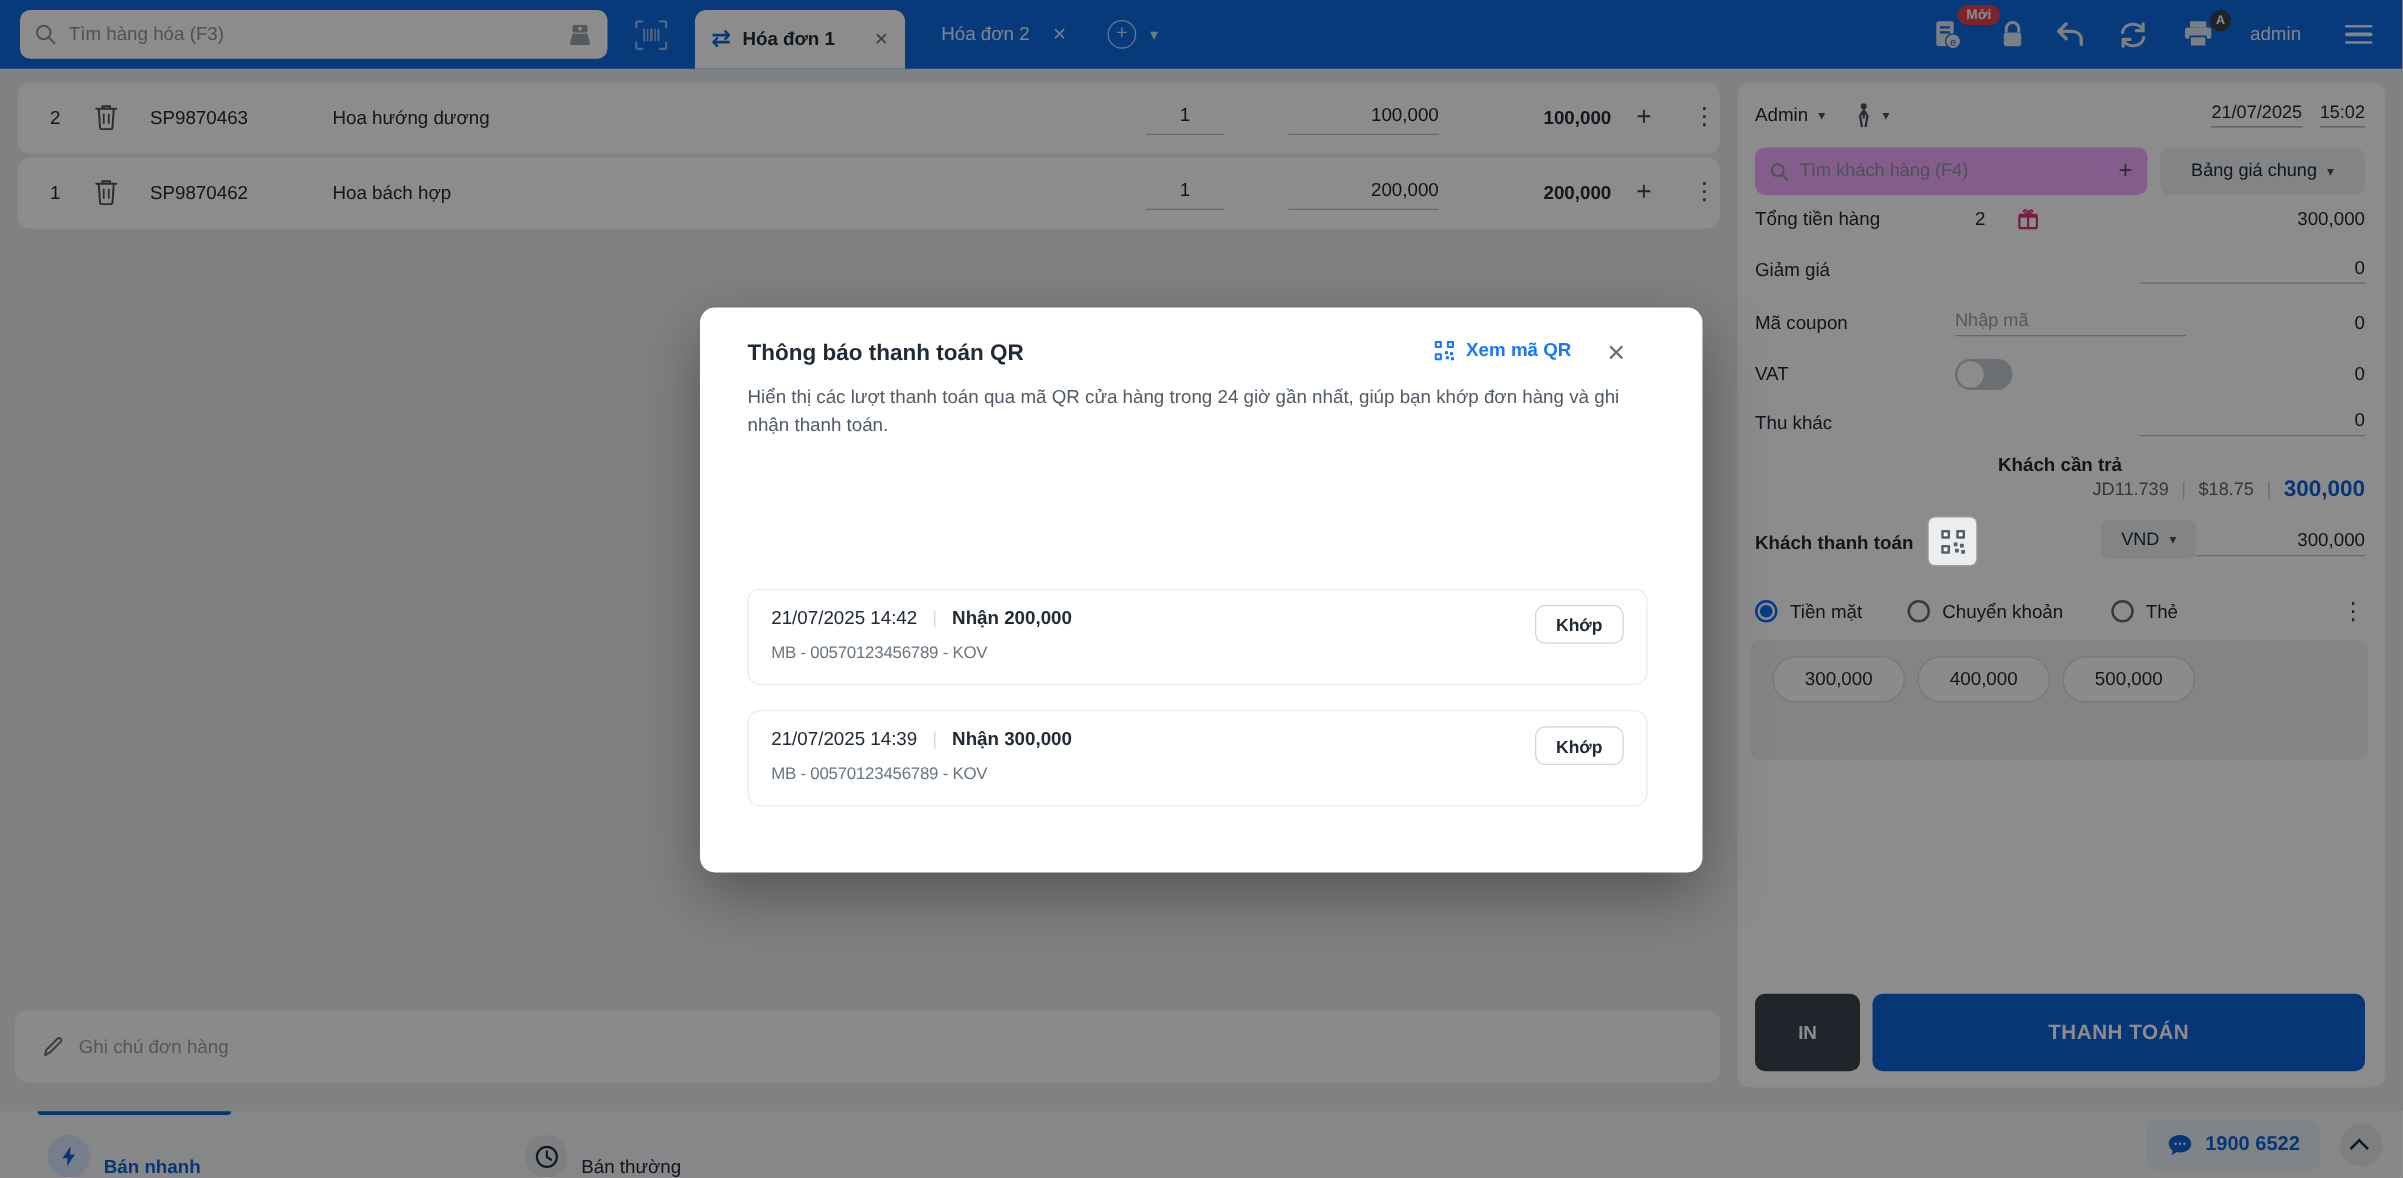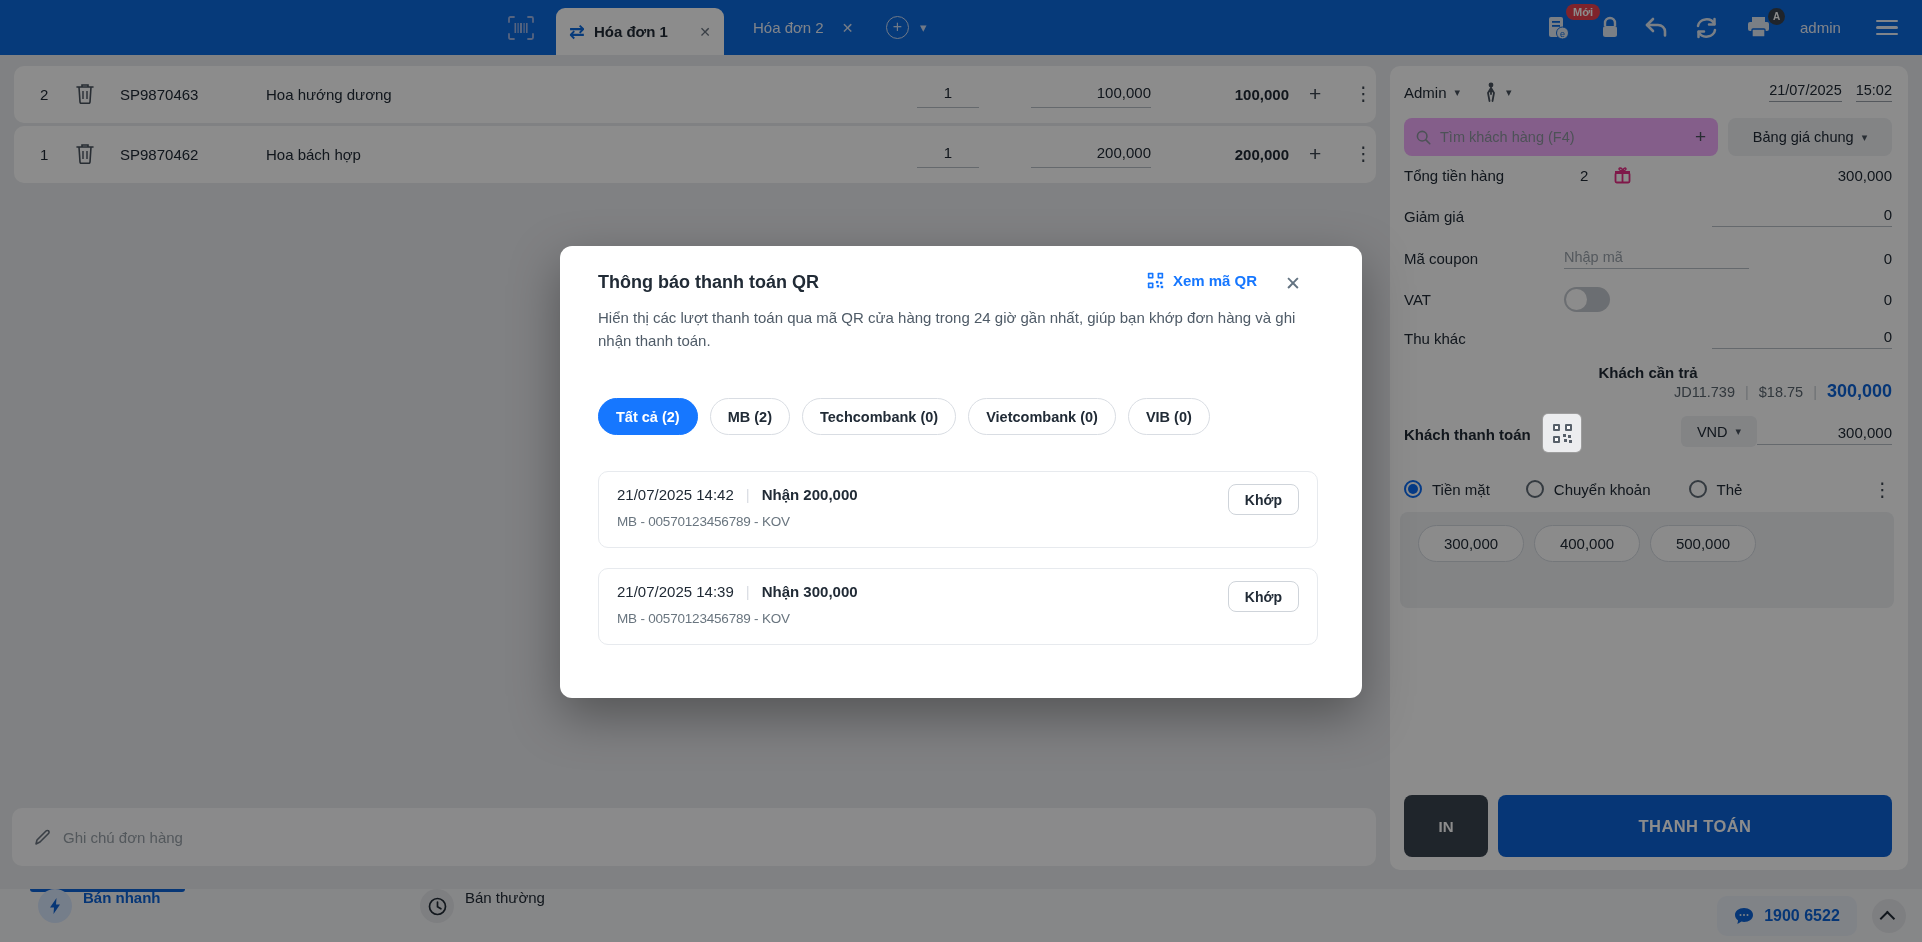--- a/index.html
+++ b/index.html
@@ -112,21 +112,21 @@
   .chip-amt { position:absolute; top:13px; height:37px; background:#fdfdfe; border:1px solid #d4d9df; border-radius:19px;
     display:flex; align-items:center; justify-content:center; font-size:15px; color:#212b36; width:106px; cursor:pointer; }
   .sb-btns { position:absolute; left:14px; top:729px; width:488px; height:62px; display:flex; gap:10px; }
   .btn-print { width:84px; height:62px; background:#39444f; color:#fff; font-size:15px; font-weight:bold; border:none; border-radius:8px; cursor:pointer; }
   .btn-pay { flex:1; height:62px; background:#0b63d8; color:#fff; font-size:16.5px; font-weight:bold; letter-spacing:.4px;
     border:none; border-radius:8px; cursor:pointer; }
 
   
   .footer { position:absolute; left:0; top:889px; width:1922px; height:53px; background:#f5f6f8; z-index:1; }
   .f-ind { position:absolute; left:30px; top:0; width:155px; height:3px; background:#0b63d8; border-radius:0 0 3px 3px; }
-  .fmode { position:absolute; top:0; height:53px; display:flex; align-items:flex-start; gap:11px; cursor:pointer; }
+  .fmode { position:absolute; top:0; height:53px; display:flex; align-items:flex-end; gap:11px; cursor:pointer; }
   .fmode .circ { width:34px; height:34px; border-radius:50%; display:flex; align-items:center; justify-content:center; }
   .fmode .flabel { font-size:15px; color:#212b36; }
   .fmode.active .flabel { color:#0b63d8; font-weight:bold; }
   .fmode.active .circ { background:#d6e5fb; }
   .fmode .circ.grey { background:#e6e8eb; }
   .hotline { position:absolute; left:1717px; top:7px; height:40px; width:140px; background:#e9eef6; border-radius:10px;
     display:flex; align-items:center; justify-content:center; gap:10px; color:#0b63d8; font-size:16px; font-weight:bold; cursor:pointer; }
   .collapse { position:absolute; left:1872px; top:10px; width:34px; height:34px; border-radius:50%; background:#e6e8eb;
     display:flex; align-items:center; justify-content:center; cursor:pointer; }
   .chev-up { width:11px; height:11px; border-left:2.5px solid #212b36; border-top:2.5px solid #212b36; transform:rotate(45deg) translateY(3px); }
@@ -155,20 +155,36 @@
     border-radius:8px; font:bold 14px "Liberation Sans","DejaVu Sans",sans-serif; color:#212b36; cursor:pointer; }
 
   svg { display:block; }
 </style>
 </head>
 <body>
 
 <div class="app">
 
   <div class="topbar">
+    <div class="searchbox">
+      <span>
+        <svg width="17" height="17" viewBox="0 0 17 17">
+            <circle cx="7" cy="7" r="5.4" fill="none" stroke="#8d959e" stroke-width="1.7"></circle>
+            <line x1="11.2" y1="11.2" x2="15.6" y2="15.6" stroke="#8d959e" stroke-width="1.7" stroke-linecap="round"></line>
+          </svg>
+      </span>
+      <input type="text" placeholder="Tìm hàng hóa (F3)" style="">
+      <span>
+        <svg width="20" height="18" viewBox="0 0 20 18">
+            <rect x="4" y="1" width="12" height="6" rx="1.5" fill="#9aa2ab"></rect>
+            <circle cx="10" cy="4" r="1.6" fill="#fff"></circle>
+            <path d="M4 8 L16 8 L18 16 Q18 17 17 17 L3 17 Q2 17 2 16 Z" fill="#9aa2ab"></path>
+          </svg>
+      </span>
+    </div>
     <div class="scan-btn">
       <svg width="26" height="24" viewBox="0 0 26 24">
         <path d="M1 6 V2.5 Q1 1 2.5 1 H6 M20 1 h3.5 Q25 1 25 2.5 V6 M25 18 v3.5 Q25 23 23.5 23 H20 M6 23 H2.5 Q1 23 1 21.5 V18" fill="none" stroke="#9db6e8" stroke-width="1.8" stroke-linecap="round"></path>
         <g fill="#9db6e8">
             <rect x="6.5" y="7" width="1.6" height="10"></rect>
             <rect x="9.5" y="7" width="1.2" height="10"></rect>
             <rect x="12" y="7" width="2" height="10"></rect>
             <rect x="15.5" y="7" width="1.2" height="10"></rect>
             <rect x="18" y="7" width="1.6" height="10"></rect>
           </g>
@@ -482,27 +498,20 @@
               <rect x="17" y="17" width="3" height="3"></rect>
             </g>
         </svg>
         <span>Xem mã QR</span>
       </span>
       <span class="m-close">✕</span>
     </div>
 
     <div class="m-desc">Hiển thị các lượt thanh toán qua mã QR cửa hàng trong 24 giờ gần nhất, giúp bạn khớp đơn hàng và ghi nhận thanh toán.</div>
 
-    <div class="m-chips">
-      <div class="m-chip active">Tất cả (2)</div>
-      <div class="m-chip">MB (2)</div>
-      <div class="m-chip">Techcombank (0)</div>
-      <div class="m-chip">Vietcombank (0)</div>
-      <div class="m-chip">VIB (0)</div>
-    </div>
 
     <div class="m-card" style="top:225px">
       <div class="line1">
         <span>21/07/2025 14:42</span>
         <span class="vsep">|</span>
         <span class="amt">Nhận 200,000</span>
       </div>
       <div class="acct">MB - 00570123456789 - KOV</div>
       <button class="match">Khớp</button>
     </div>

